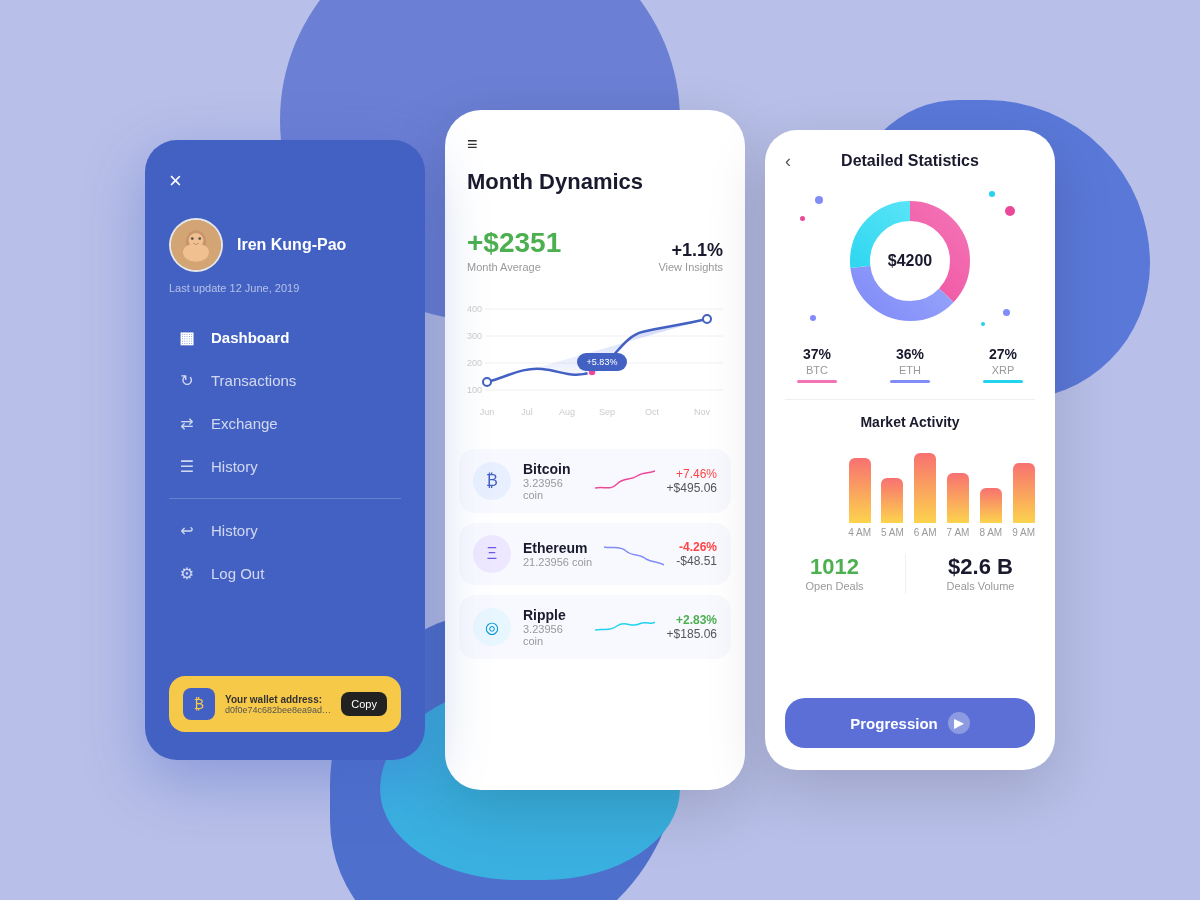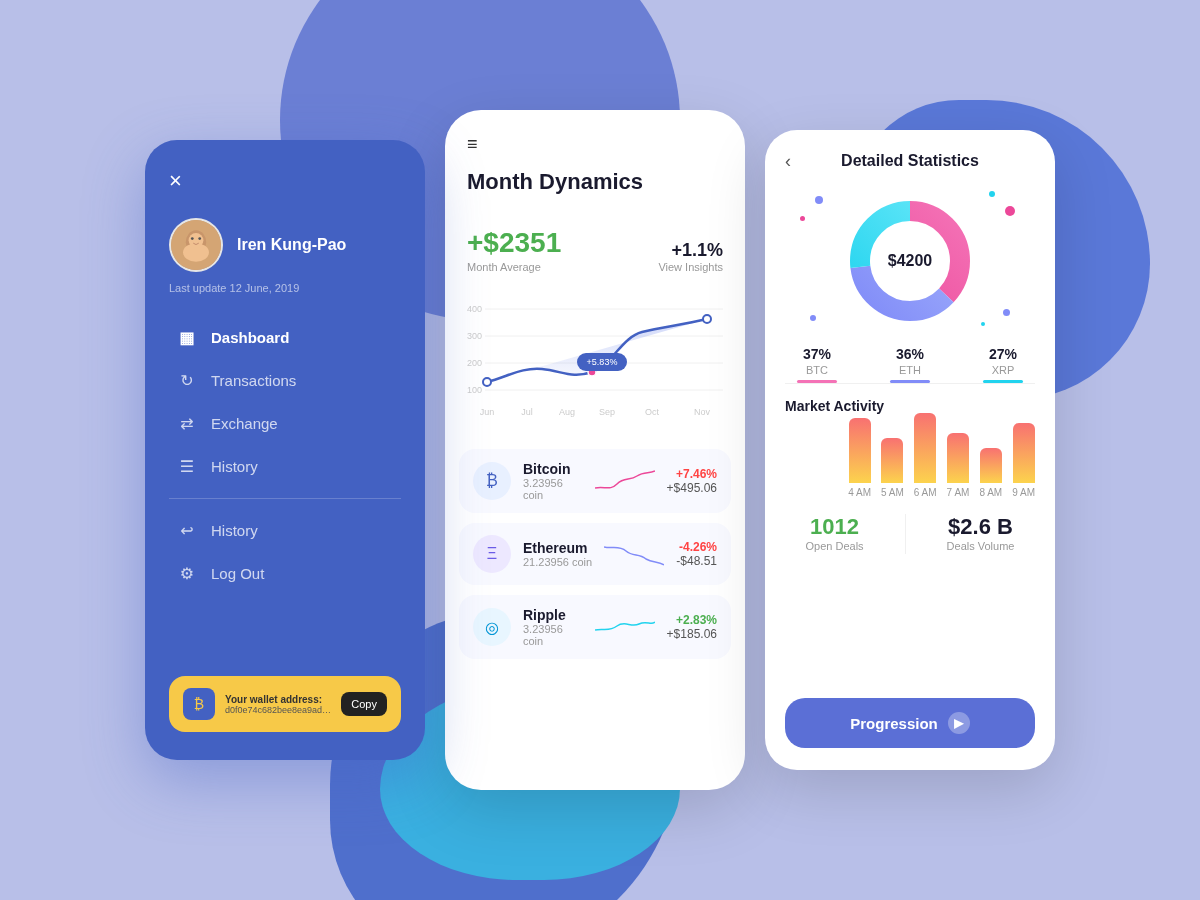--- a/index.html
+++ b/index.html
@@ -276,21 +276,21 @@
       flex-shrink: 0;
     }
     .coin-icon-btc { background: #e8f0ff; color: #4361c2; }
     .coin-icon-eth { background: #ede8ff; color: #6b5ce7; }
     .coin-icon-xrp { background: #e8f6ff; color: #0095d5; }
     .coin-info { flex: 1; }
     .coin-name { font-size: 14px; font-weight: 600; color: #1a1a2e; }
     .coin-amount { font-size: 11px; color: #999; }
     .coin-sparkline { width: 60px; height: 30px; }
     .coin-change { text-align: right; }
-    .coin-pct-pos { font-size: 12px; font-weight: 700; color: #f44; }
+    .coin-pct-pos { font-size: 12px; font-weight: 400; color: #f44; }
     .coin-pct-neg { font-size: 12px; font-weight: 600; color: #f44; }
     .coin-pct-green { font-size: 12px; font-weight: 600; color: #4caf50; }
     .coin-val { font-size: 12px; color: #555; }
 
     
     .screen-stats {
       width: 290px;
       height: 640px;
       background: white;
       border-radius: 32px;
@@ -329,20 +329,21 @@
       margin-bottom: 10px;
     }
     .donut-svg {
       width: 140px;
       height: 140px;
     }
 
     .legend-row {
       display: flex;
       justify-content: space-around;
+      margin-bottom: 16px;
       padding: 0 4px;
       gap: 37px;
     }
     .legend-item {
       text-align: center;
     }
     .legend-pct {
       font-size: 14px;
       font-weight: 700;
       color: #1a1a2e;
@@ -365,21 +366,22 @@
     .divider-line {
       border: none;
       border-top: 1px solid #f0f0f0;
       margin: 0 0 14px;
     }
 
     .market-title {
       font-size: 14px;
       font-weight: 700;
       color: #1a1a2e;
-      margin-bottom: 4px;
+      margin-bottom: 28px;
+      text-align: center;
     }
 
     
     .bar-chart {
       display: flex;
       gap: 10px;
       align-items: flex-end;
       justify-content: flex-end;
       height: 80px;
       margin-bottom: 6px;

